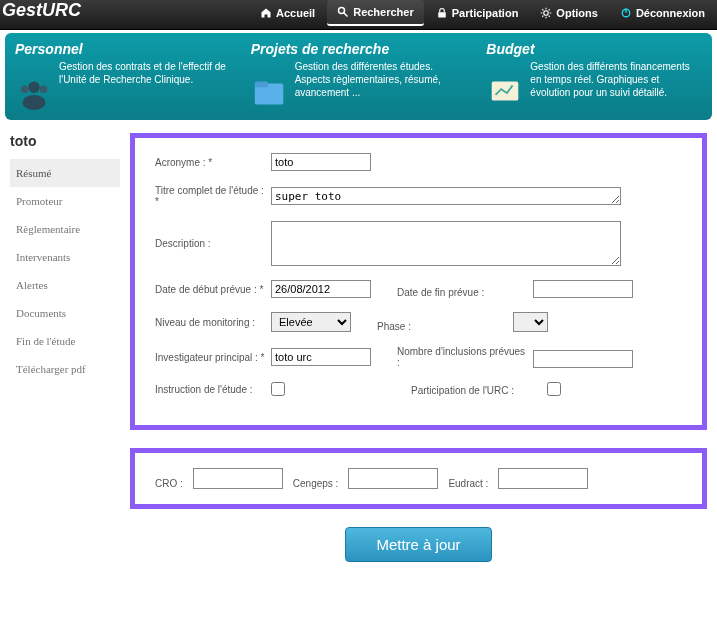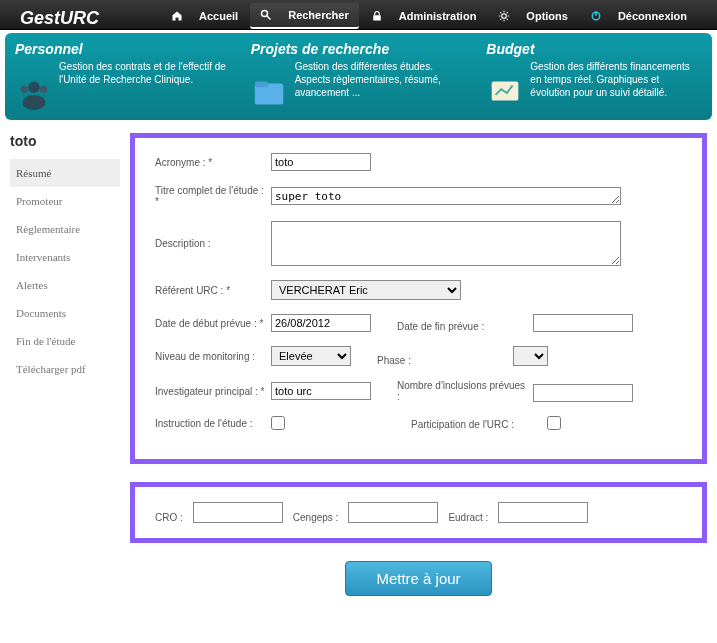--- a/index.html
+++ b/index.html
@@ -1,20 +1,20 @@
 <!DOCTYPE html>
 <html><head>
 <meta charset="utf-8">
 <style>
 * { box-sizing: border-box; margin: 0; padding: 0; }
 body { font-family: Arial, sans-serif; font-size: 12px; color: #333; background: #fff; width: 717px; }
-.topbar { background: linear-gradient(#3a3a3a, #1a1a1a); height: 30px; display: flex; align-items: flex-end; padding: 0 20px; border-bottom: 1px solid #000; }
+.topbar { background: linear-gradient(#3a3a3a, #1a1a1a); height: 30px; display: flex; align-items: flex-start; padding: 0 2px; border-bottom: 1px solid #000; }
 .logo { color: #fff; font-size: 18px; font-weight: bold; font-style: italic; margin-right: auto; }
 .topnav { display: flex; gap: 2px; }
-.topnav-item { color: #fff; font-size: 11px; font-weight: bold; padding: 6px 10px; display: flex; align-items: center; gap: 16px; cursor: pointer; border-radius: 3px; }
+.topnav-item { color: #fff; font-size: 11px; font-weight: bold; padding: 6px 10px; display: flex; align-items: center; gap: 4px; cursor: pointer; border-radius: 3px; }
 .topnav-item.active { background: rgba(255,255,255,0.08); border-bottom: 2px solid #fff; }
 .topnav-item .ico { width: 12px; height: 12px; display: inline-block; }
 .banner { background: linear-gradient(#0d9ba8, #0a7d88); display: flex; padding: 8px 10px; gap: 20px; border-radius: 6px; margin: 3px 5px; }
 .banner-col { flex: 1; color: #fff; display: flex; gap: 8px; }
 .banner-col h3 { font-size: 14px; font-weight: bold; font-style: italic; margin-bottom: 3px; }
 .banner-col p { font-size: 10px; line-height: 1.3; }
 .banner-icon { width: 38px; height: 38px; flex-shrink: 0; margin-top: 14px; }
 .content { display: flex; padding: 10px; gap: 10px; }
 .sidebar { width: 110px; flex-shrink: 0; }
 .sidebar-title { font-weight: bold; font-size: 14px; color: #333; margin-bottom: 10px; }
@@ -58,21 +58,21 @@
             <circle cx="6" cy="6" r="4" fill="none" stroke="#fff" stroke-width="2"></circle>
             <line x1="9" y1="9" x2="14" y2="14" stroke="#fff" stroke-width="2"></line>
           </svg></span>
         <span>Rechercher</span>
       </div>
     <div class="topnav-item">
         <span class="ico"><svg viewBox="0 0 16 16">
             <rect x="3" y="7" width="10" height="7" fill="#fff"></rect>
             <path d="M5 7V5a3 3 0 016 0v2" fill="none" stroke="#fff" stroke-width="1.5"></path>
           </svg></span>
-        <span>Administration</span>
+        <span>Participation</span>
       </div>
     <div class="topnav-item">
         <span class="ico"><svg viewBox="0 0 16 16">
             <circle cx="8" cy="8" r="3" fill="none" stroke="#fff" stroke-width="1.5"></circle>
             <path d="M8 1v2M8 13v2M1 8h2M13 8h2M3 3l1.5 1.5M11.5 11.5L13 13M3 13l1.5-1.5M11.5 4.5L13 3" stroke="#fff" stroke-width="1.5"></path>
           </svg></span>
         <span>Options</span>
       </div>
     <div class="topnav-item">
         <span class="ico"><svg viewBox="0 0 16 16">
@@ -147,24 +147,20 @@
       </div>
       <div class="form-row">
         <label>Titre complet de l'étude : *</label>
         <textarea rows="1" style="height: 18px; font-family: monospace;">super toto</textarea>
       </div>
       <div class="form-row">
         <label>Description :</label>
         <textarea class="tall" style=""></textarea>
       </div>
       <div class="form-row">
-        <label>Référent URC : *</label>
-        <select class="wide"><option>VERCHERAT Eric</option></select>
-      </div>
-      <div class="form-row">
         <label>Date de début prévue : *</label>
         <input type="text" class="sm" value="26/08/2012" style="">
         <div class="second-group">
           <label>Date de fin prévue :</label>
           <input type="text" class="sm" value="" style="">
         </div>
       </div>
       <div class="form-row">
         <label>Niveau de monitoring :</label>
         <select class="sm"><option>Elevée</option></select>

